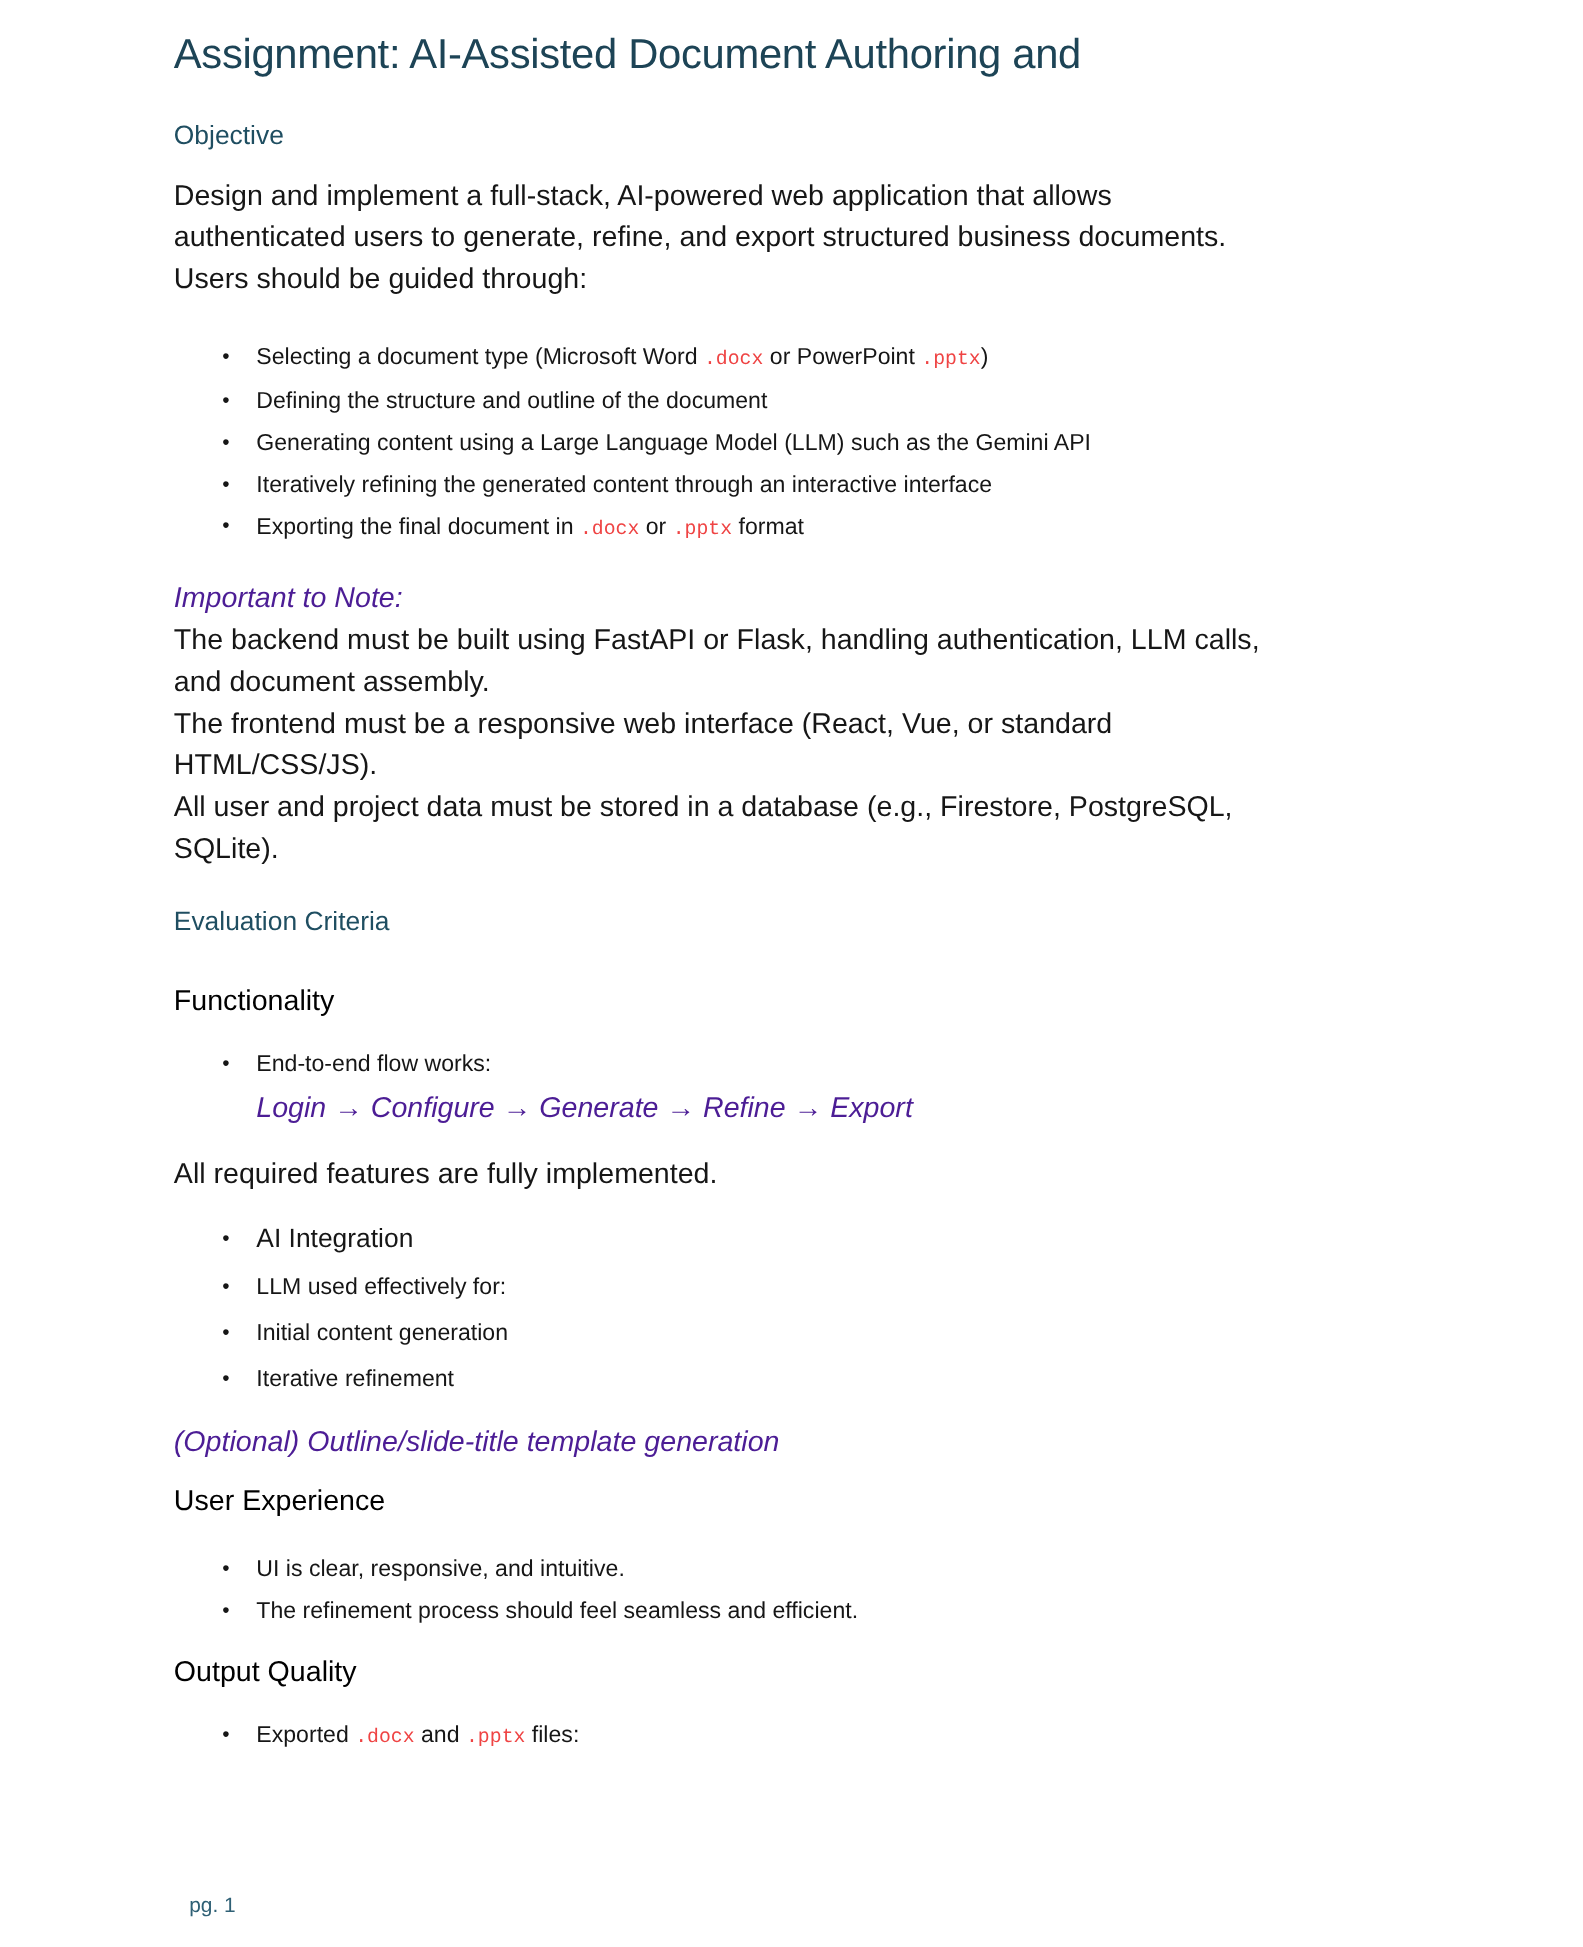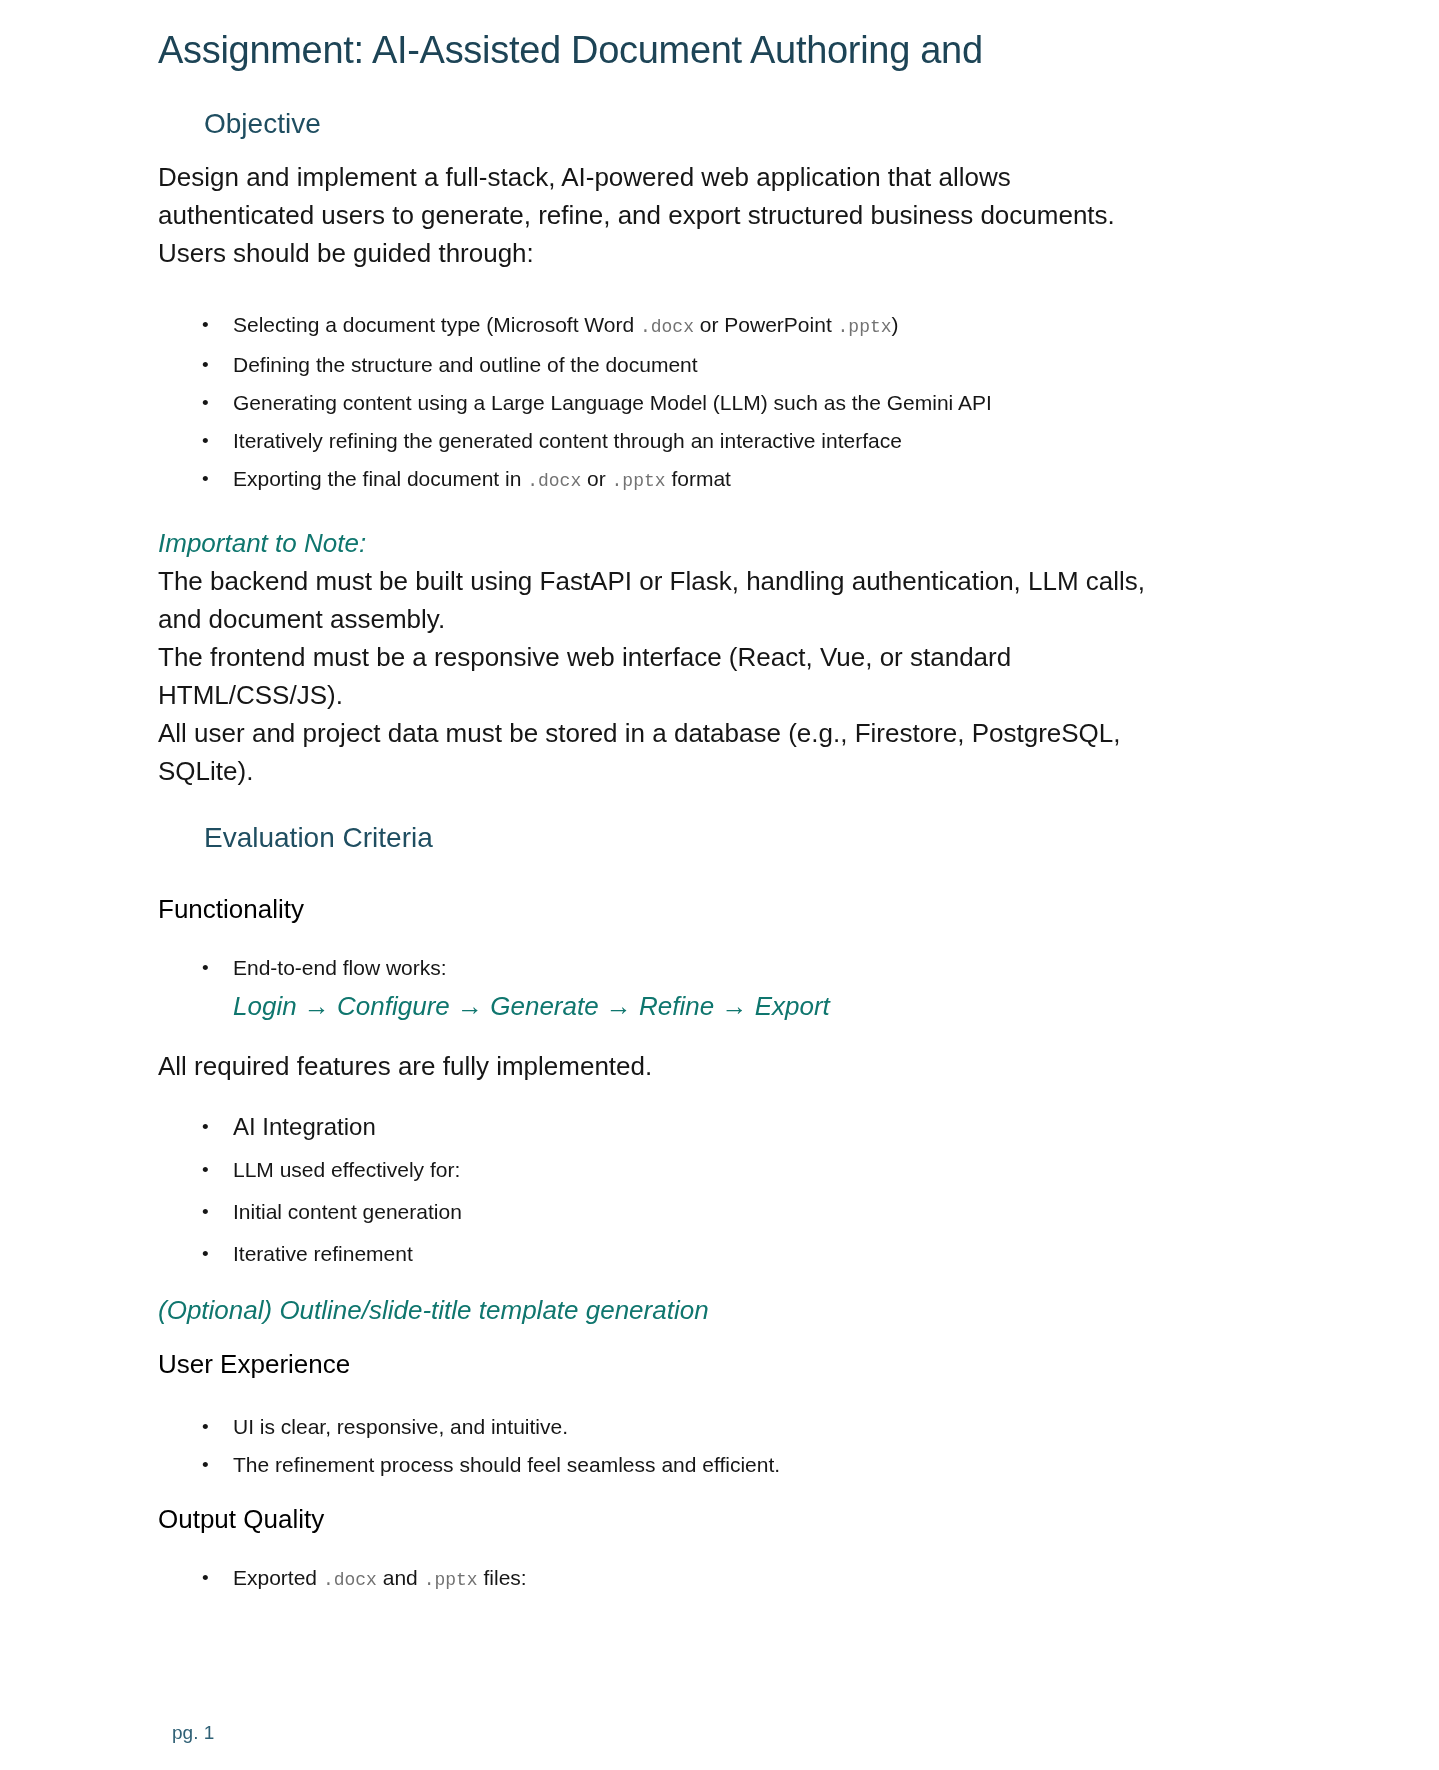--- a/index.html
+++ b/index.html
@@ -18,25 +18,24 @@
   .doc-title {
     font-size: 38px;
     line-height: 56px;
     color: #1d4456;
     font-weight: 400;
     letter-spacing: -0.3px;
   }
   .title-line { white-space: nowrap; }
 
   .h1 {
-    font-size: 28px;
+    font-size: 24px;
     line-height: 36px;
     color: #1f4e61;
     font-weight: 400;
-    margin-left: 46px;
   }
   .h2 {
     font-size: 26px;
     line-height: 31px;
     color: #000000;
     font-weight: 400;
   }
 
   .body-line {
     font-size: 26px;
@@ -57,25 +56,25 @@
     flex: 0 0 31px;
     font-size: 19px;
   }
   .li-big { font-size: 24px; line-height: 44px; }
   .li-mid { line-height: 42px; }
   .li-big .dot, .li-mid .dot { font-size: 19px; }
 
   .mono {
     font-family: "Liberation Mono", "DejaVu Sans Mono", monospace;
     font-size: 18px;
-    color: #737373;
+    color: #ef4444;
   }
 
   .red-italic {
-    color: #0f766e;
+    color: #4c1d95;
     font-style: italic;
   }
   .indent { margin-left: 75px; }
 
   .footer {
     position: absolute;
     left: 172px;
     top: 1722px;
     font-size: 19px;
     color: #2f6075;

